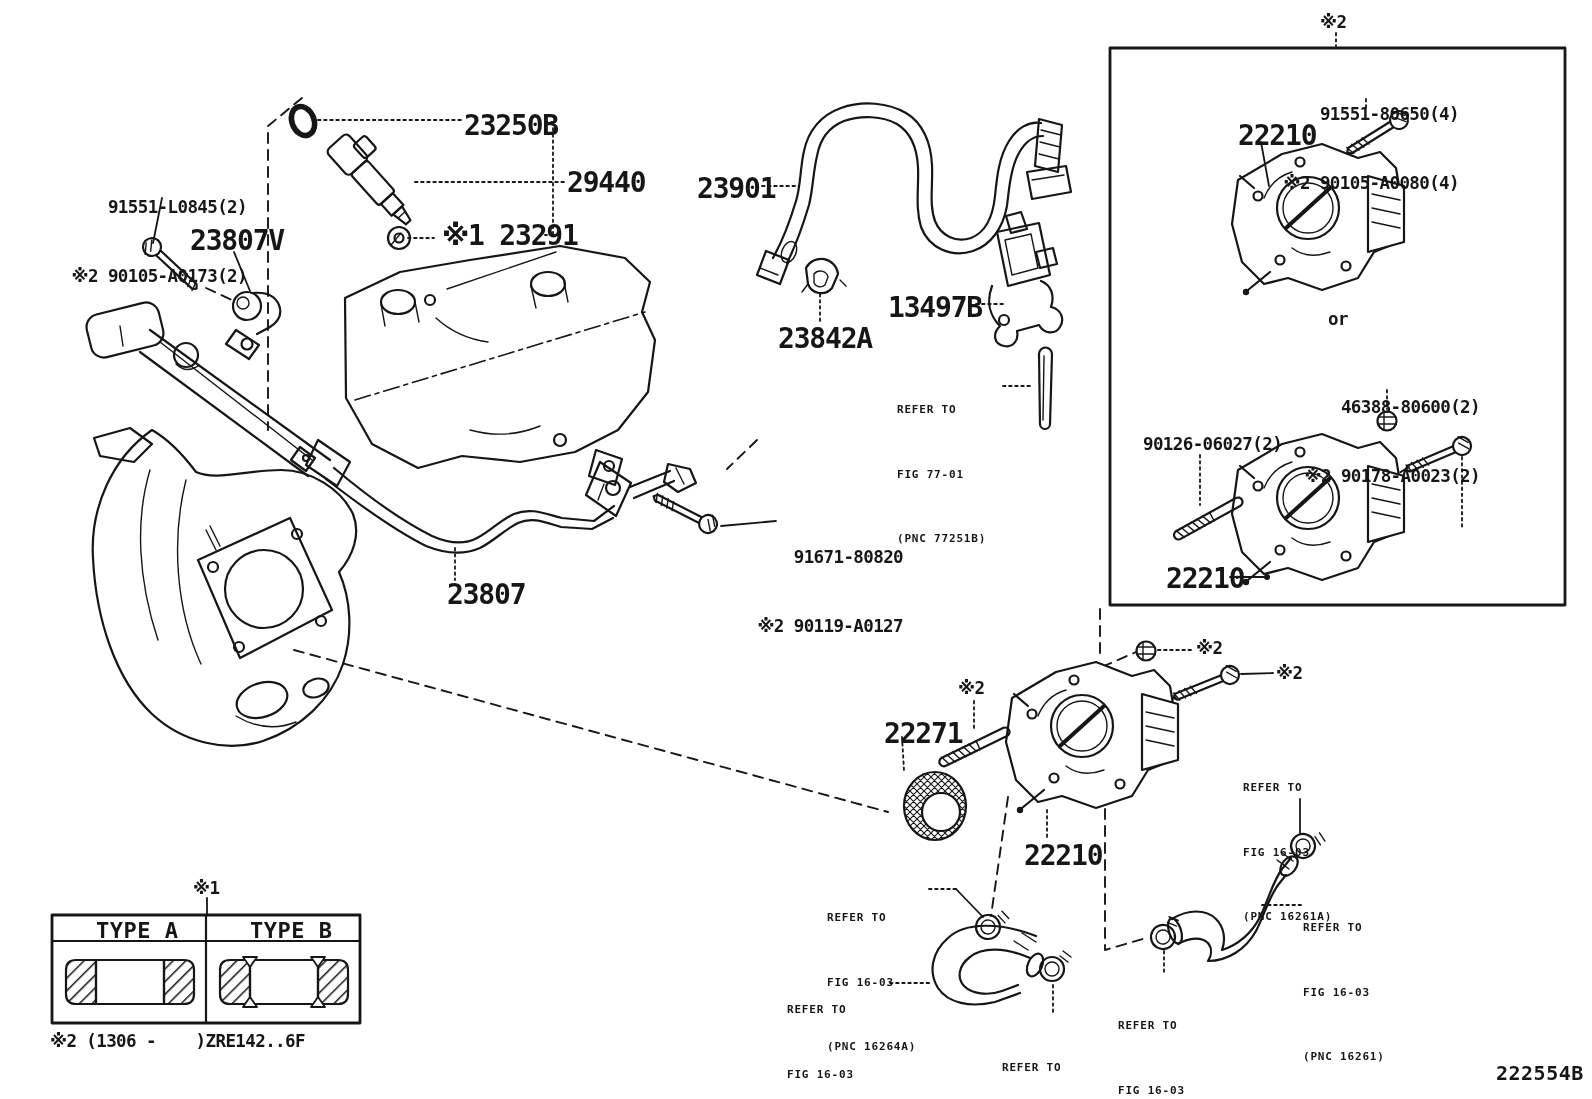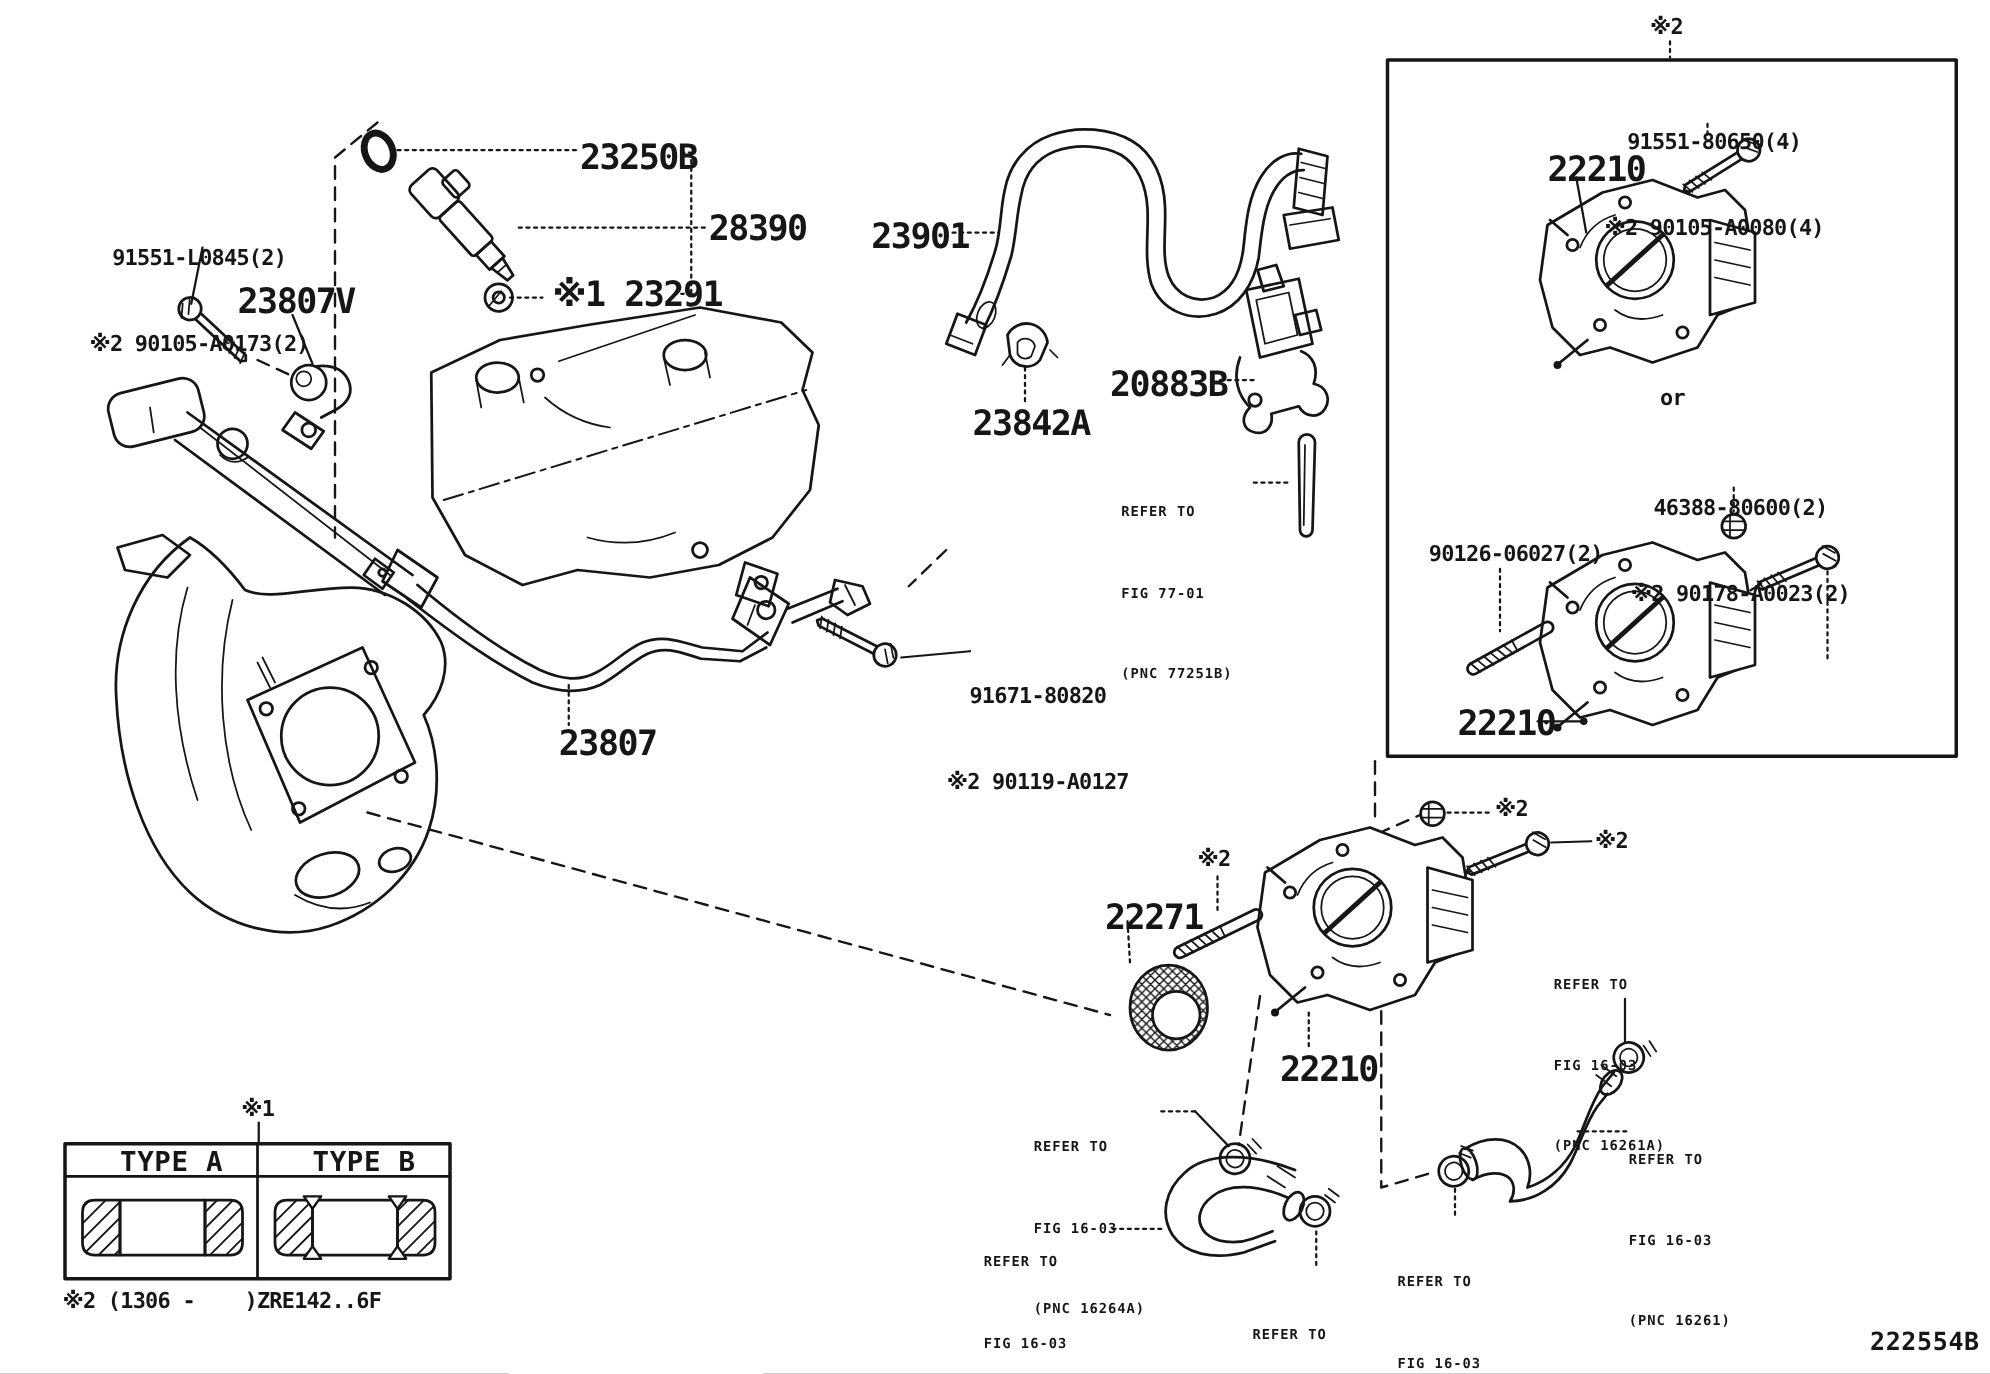--- a/index.html
+++ b/index.html
@@ -13,21 +13,21 @@
   .dot{stroke-dasharray:2.5 3.6;stroke-width:1.8;}
   .dash{stroke-dasharray:10 7;stroke-width:1.9;}
   .dd{stroke-dasharray:16 5 4 5;stroke-width:1.6;}
   .fw{fill:#ffffff;}
   .fb{fill:#161616;stroke:none;}
   .lbl{position:absolute;color:#161616;font-weight:bold;white-space:pre;line-height:1.22;}
   .num{font-size:28px;letter-spacing:-1.2px;}
   .pn{font-size:17.5px;letter-spacing:-0.6px;line-height:1.32;}
   .refer{font-size:11px;letter-spacing:0.8px;line-height:21.5px;}
   .code{font-size:20px;letter-spacing:0.5px;}
-  .right{text-align:center;}
+  .right{text-align:right;}
   .table-hdr{font-size:22px;font-weight:bold;letter-spacing:0.5px;}
 </style>
 </head>
 <body>
 
 <div id="stage">
 
 <svg id="art" width="1592" height="1099" viewBox="0 0 1592 1099">
   <defs>
     <pattern id="hatch" width="9" height="9" patternUnits="userSpaceOnUse" patternTransform="rotate(45)">
@@ -287,25 +287,25 @@
     </g>
   </g>
 </svg>
 
 <div class="lbl pn right" style="right:1345px;top:150px">
   <div>91551-L0845(2)</div>
   <div>※2 90105-A0173(2)</div>
 </div>
 <div class="lbl num" style="left:190px;top:224px">23807V</div>
 <div class="lbl num" style="left:464px;top:109px">23250B</div>
-<div class="lbl num" style="left:567px;top:166px">28390</div>
+<div class="lbl num" style="left:567px;top:166px">29440</div>
 <div class="lbl num" style="left:442px;top:219px">※1 23291</div>
 <div class="lbl num" style="left:697px;top:172px">23901</div>
 <div class="lbl num" style="left:778px;top:322px">23842A</div>
-<div class="lbl num" style="left:888px;top:291px">20883B</div>
+<div class="lbl num" style="left:888px;top:291px">13497B</div>
 <div class="lbl refer" style="left:897px;top:356px">
   <div>REFER TO</div>
   <div>FIG 77-01</div>
   <div>(PNC 77251B)</div>
 </div>
 <div class="lbl pn right" style="right:689px;top:500px">
   <div>91671-80820</div>
   <div>※2 90119-A0127</div>
 </div>
 <div class="lbl num" style="left:447px;top:578px">23807</div>

